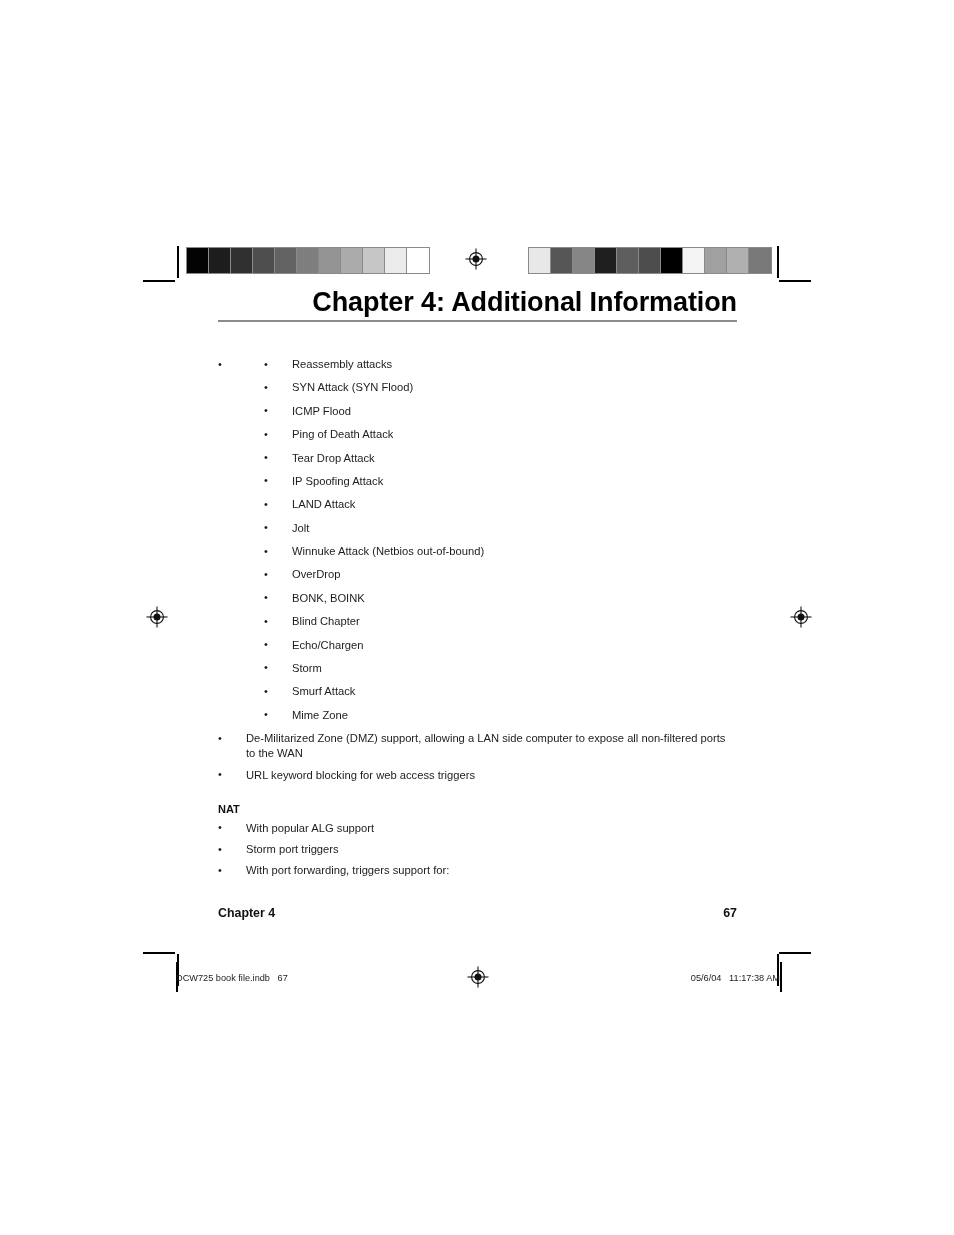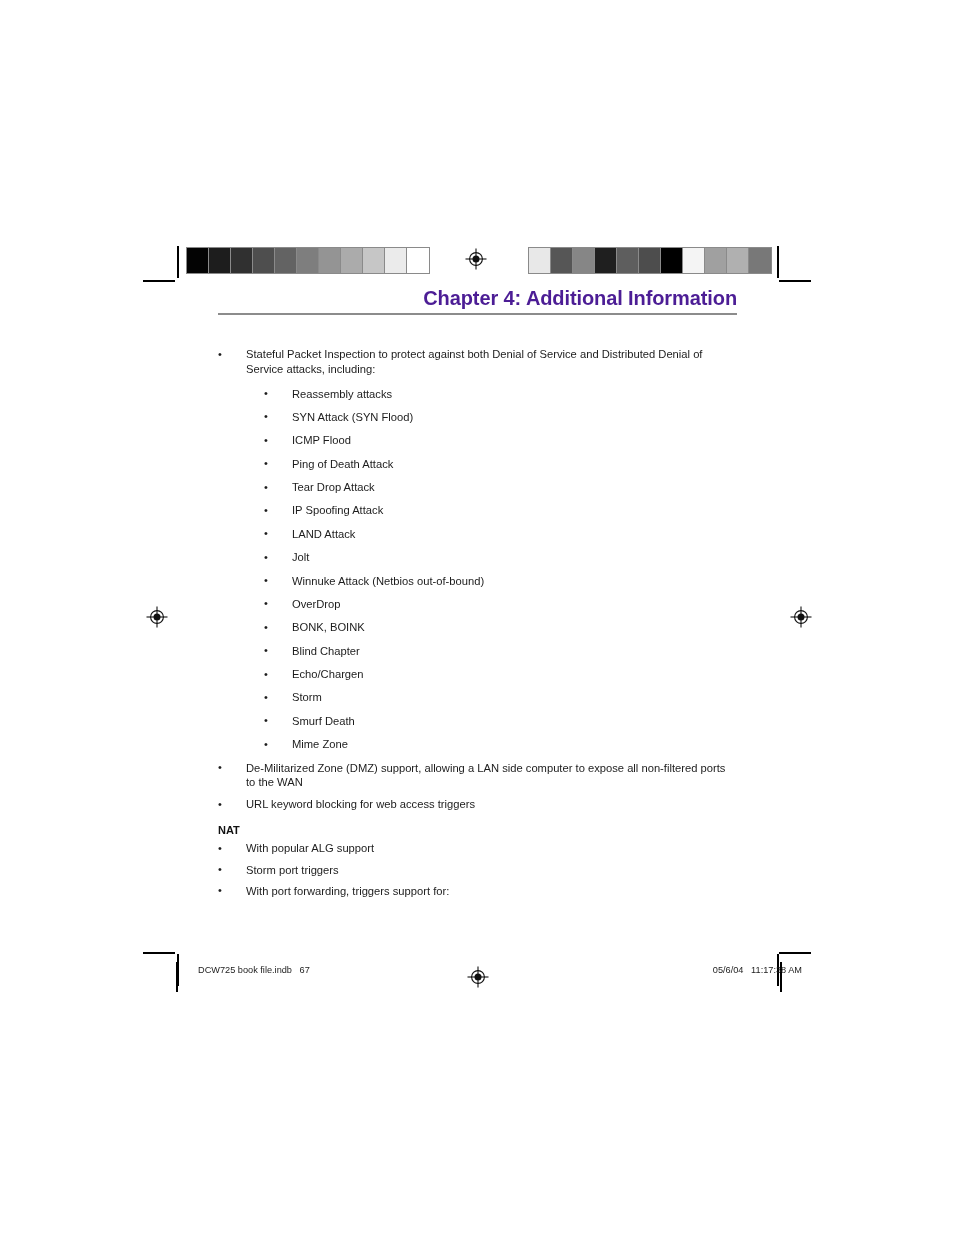--- a/index.html
+++ b/index.html
@@ -91,23 +91,23 @@
   
   #chapter-heading-block {
     position: absolute;
     left: 218px;
     top: 288px;
     width: 519px;
   }
   #chapter-heading {
     margin: 0;
     text-align: right;
-    font-size: 20px;
+    font-size: 27px;
     font-weight: bold;
-    color: #4c1d95;
+    color: #000000;
     letter-spacing: -0.1px;
     line-height: 1.05;
     font-family: "Liberation Sans", sans-serif;
   }
   #chapter-heading-rule {
     margin-top: 4px;
     height: 1.6px;
     background: #8c8c8c;
     width: 100%;
   }
@@ -161,21 +161,21 @@
     top: -0.5px;
     font-size: 11px;
     color: #1c1c1c;
   }
 
   #sublist-wrapper { margin-left: 18px; }
 
   .section-heading {
     font-weight: bold;
     font-size: 11px;
-    margin: 11px 0 4px 0;
+    margin: 20px 0 4px 0;
     color: #111;
   }
 
   ul.nat-list {
     list-style: none;
     margin: 0;
     padding: 0;
   }
   ul.nat-list > li.bullet-item {
     position: relative;
@@ -206,24 +206,24 @@
 
   
   #proof-slug {
     position: absolute;
     left: 176px;
     top: 965px;
     width: 604px;
     height: 26px;
     display: flex;
     justify-content: space-between;
+    align-items: center;
     font-size: 9.2px;
     color: #1c1c1c;
     font-family: "Liberation Sans", sans-serif;
-    padding-left: 22px;
   }
   #proof-slug .slug-left,
   #proof-slug .slug-right {
     white-space: pre;
   }
   #slug-rule-left {
     position: absolute;
     left: 176px;
     top: 962px;
     width: 1.6px;
@@ -333,21 +333,20 @@
   <div id="chapter-heading-block">
     <h1 id="chapter-heading">Chapter 4: Additional Information</h1>
     <div id="chapter-heading-rule"></div>
   </div>
 
   <div id="content">
 
     <ul class="lvl1">
       <li class="bullet-item">
         <span class="marker">•</span>
-        <span class="txt">Stateful Packet Inspection to protect against both Denial of Service and Distributed Denial of Service attacks, including:</span>
 
         <div id="sublist-wrapper">
           <ul class="lvl2">
             <li class="sub-bullet-item">
               <span class="marker">•</span>
               <span>Reassembly attacks</span>
             </li>
             <li class="sub-bullet-item">
               <span class="marker">•</span>
               <span>SYN Attack (SYN Flood)</span>
@@ -395,21 +394,21 @@
             <li class="sub-bullet-item">
               <span class="marker">•</span>
               <span>Echo/Chargen</span>
             </li>
             <li class="sub-bullet-item">
               <span class="marker">•</span>
               <span>Storm</span>
             </li>
             <li class="sub-bullet-item">
               <span class="marker">•</span>
-              <span>Smurf Death</span>
+              <span>Smurf Attack</span>
             </li>
             <li class="sub-bullet-item">
               <span class="marker">•</span>
               <span>Mime Zone</span>
             </li>
           </ul>
         </div>
       </li>
 
       <li class="bullet-item">
@@ -433,20 +432,24 @@
         <span class="marker">•</span>
         <span class="txt">Storm port triggers</span>
       </li>
       <li class="bullet-item">
         <span class="marker">•</span>
         <span class="txt">With port forwarding, triggers support for:</span>
       </li>
     </ul>
   </div>
 
+  <div id="page-footer">
+    <span>Chapter 4</span>
+    <span>67</span>
+  </div>
 
   <div id="slug-rule-left"></div>
   <div id="slug-rule-right"></div>
   <div id="proof-slug">
     <span class="slug-left">DCW725 book file.indb   67</span>
     <span class="slug-right">05/6/04   11:17:38 AM</span>
   </div>
 
 </div>
 

